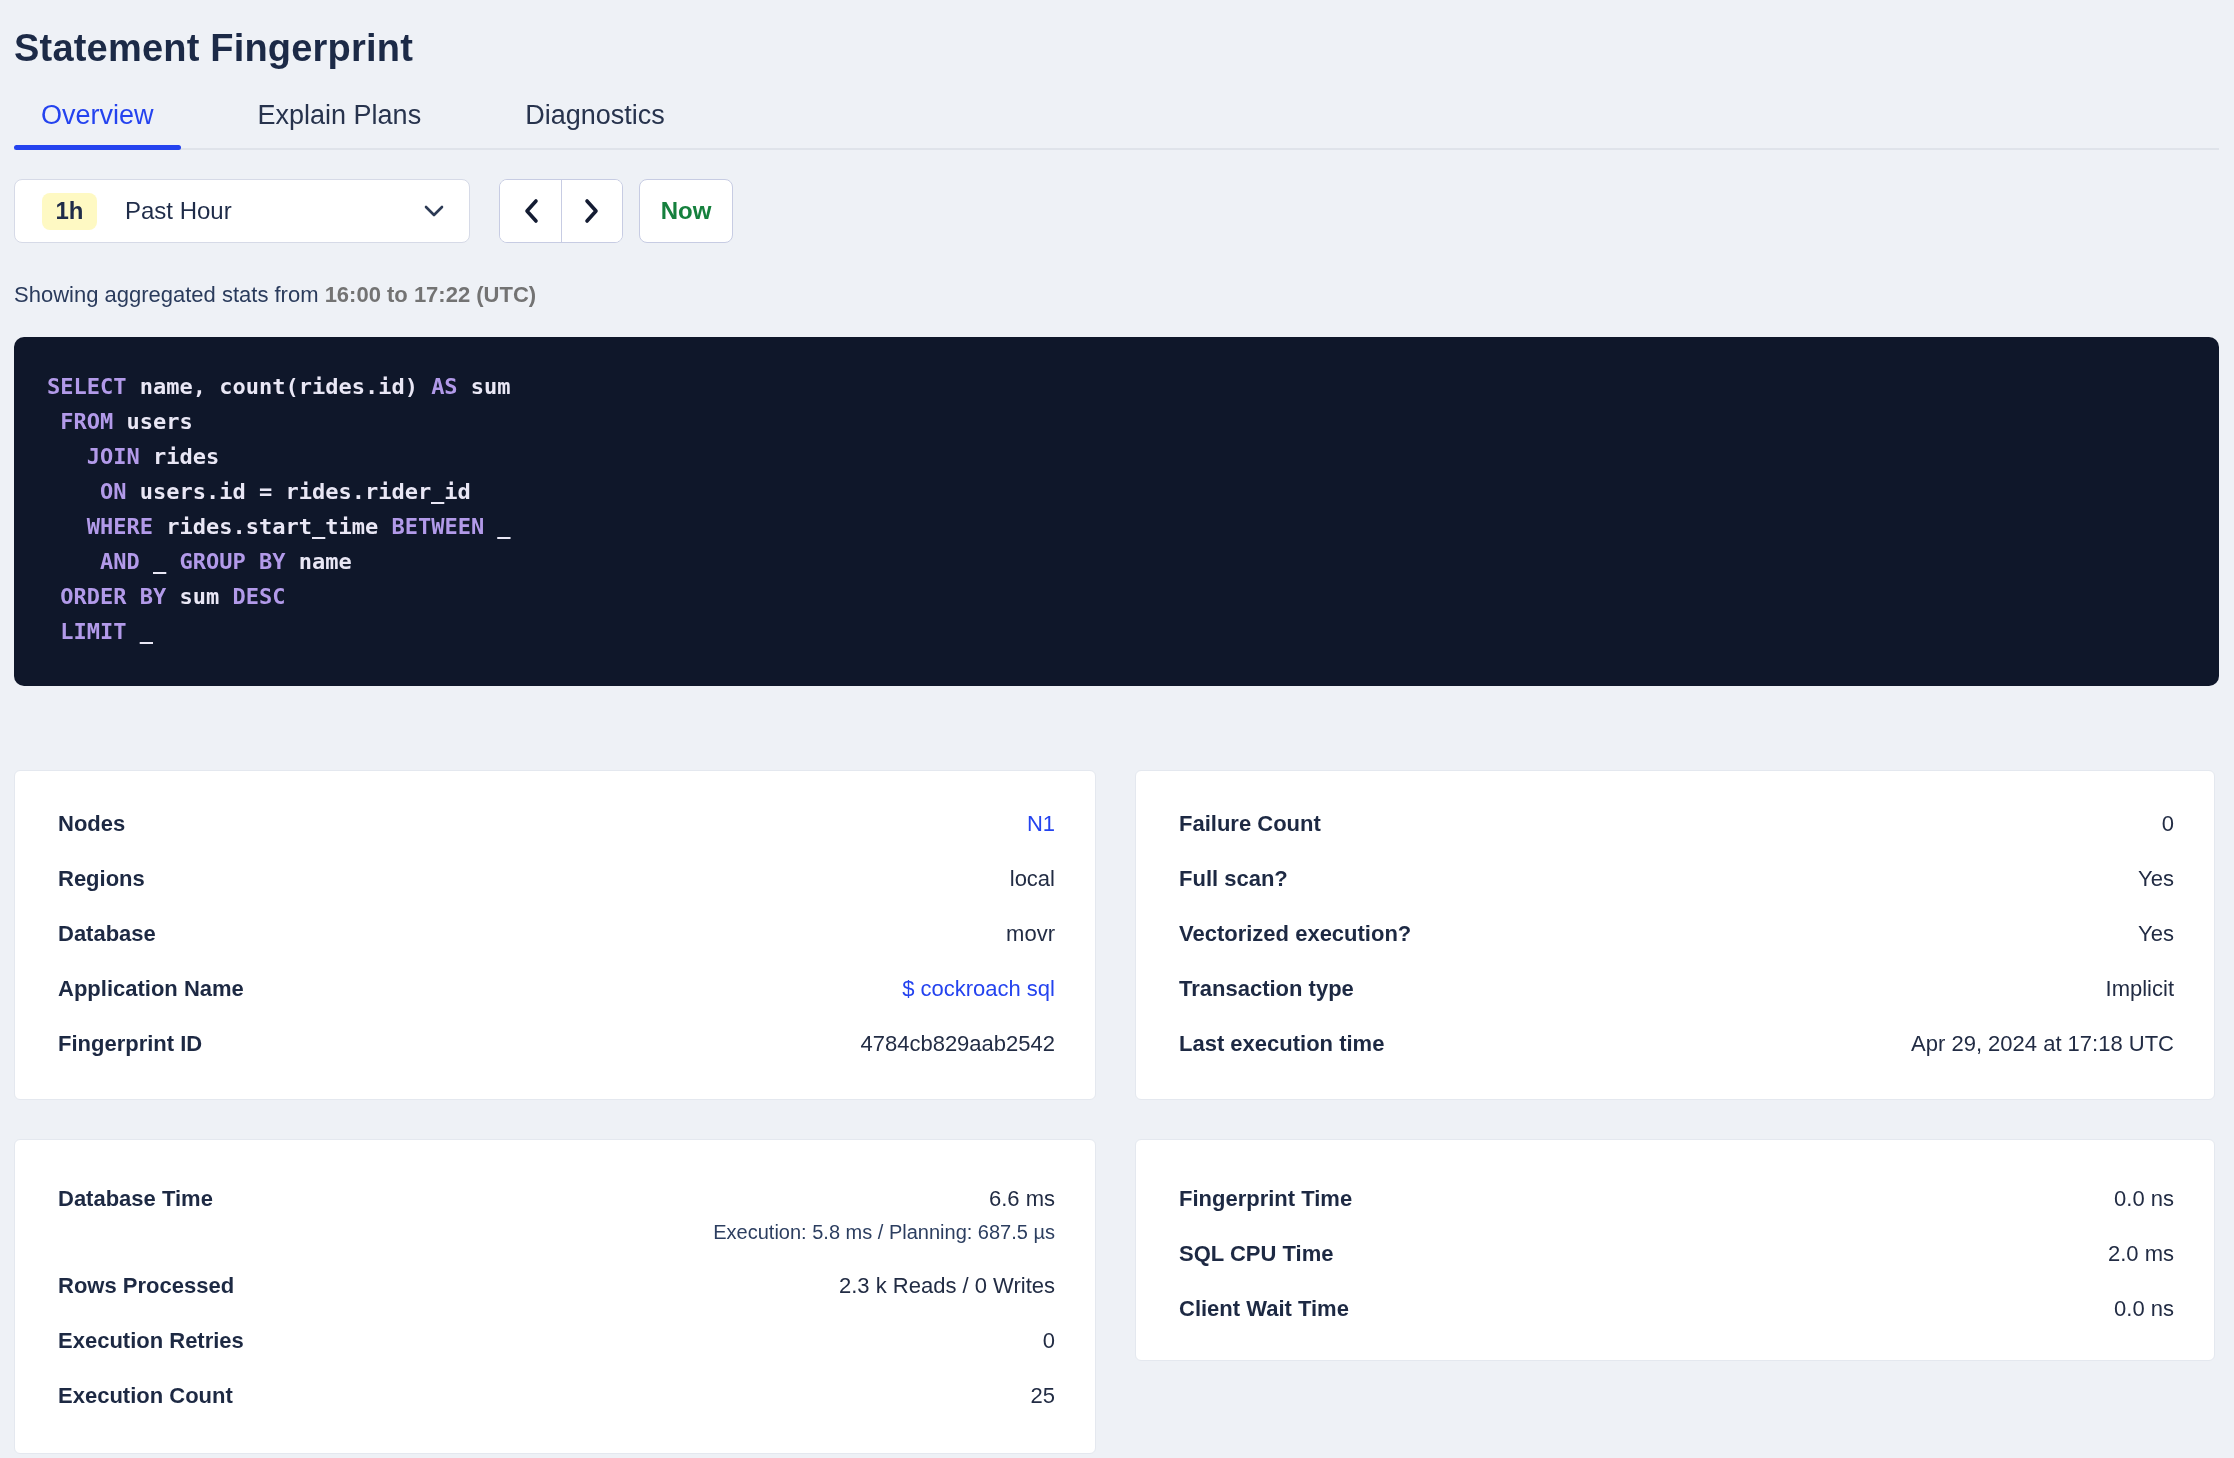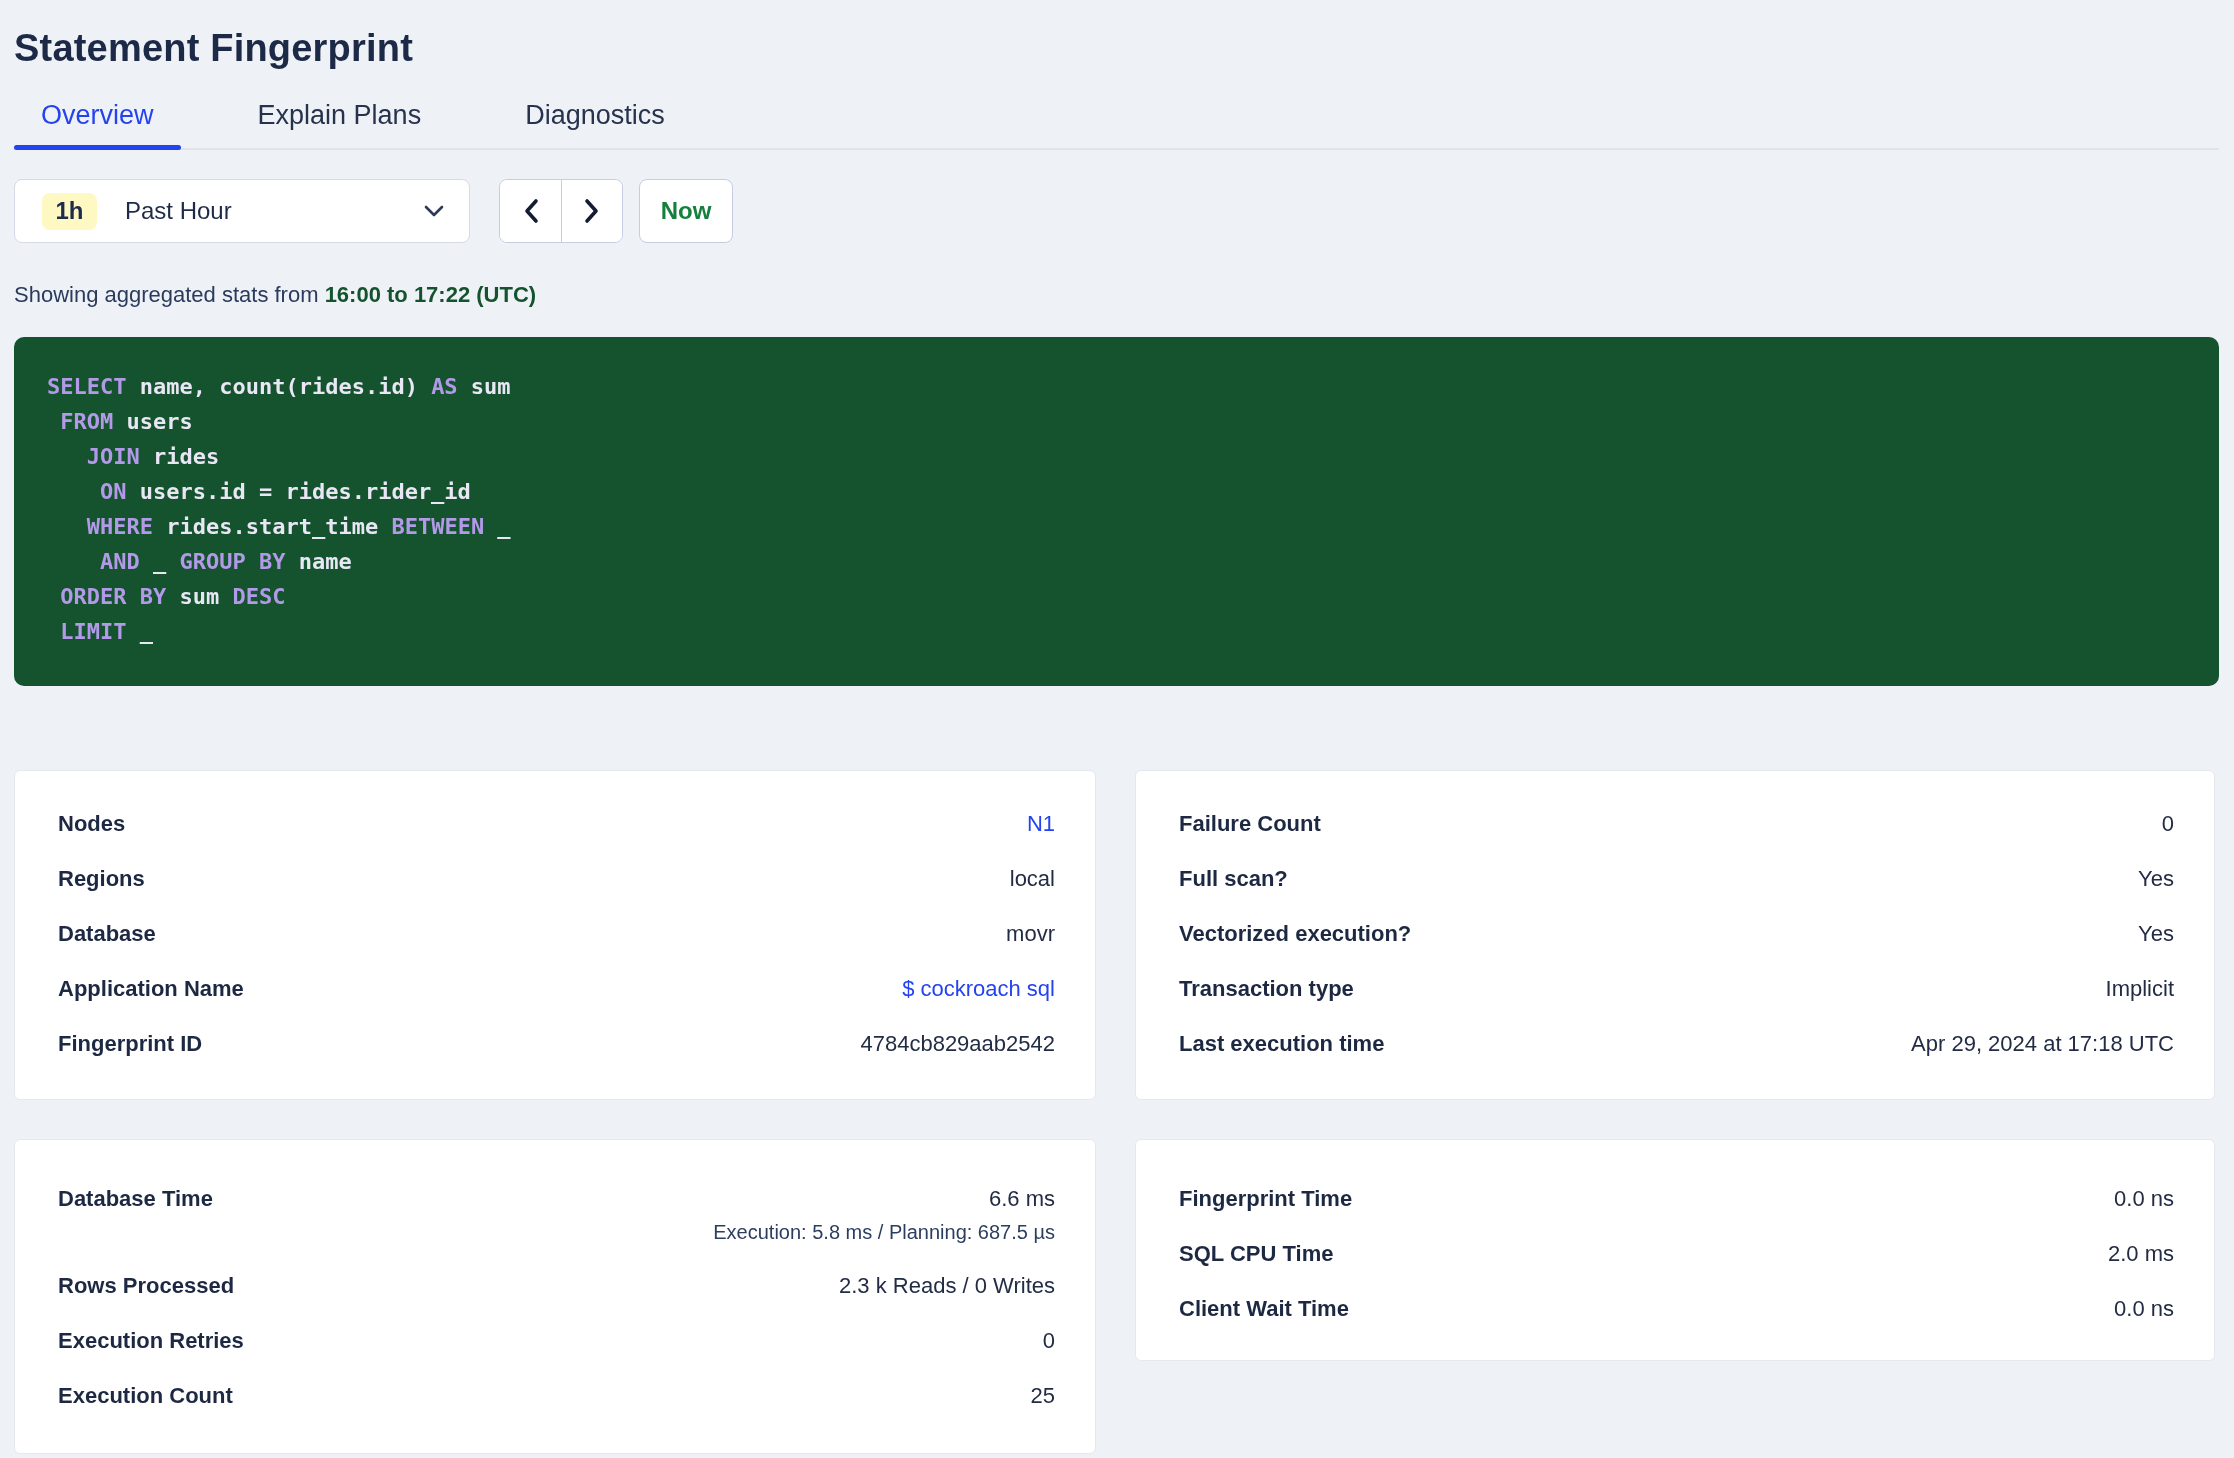--- a/index.html
+++ b/index.html
@@ -117,27 +117,27 @@
     cursor: pointer;
   }
 
   
   .stats-caption {
     margin-top: 39px;
     font-size: 22px;
     line-height: 26px;
     color: #2a3b5c;
   }
-  .stats-caption b { font-weight: 700; color: #14532d; }
+  .stats-caption b { font-weight: 700; color: #737373; }
 
   
   .sql-box {
     margin-top: 29px;
     height: 349px;
-    background: #14532d;
+    background: #0f172a;
     border-radius: 10px;
     padding: 32px 30px 0 33px;
     overflow: hidden;
   }
   .sql-code {
     font-family: "DejaVu Sans Mono", monospace;
     font-size: 22px;
     font-weight: 700;
     line-height: 35px;
     white-space: pre;

